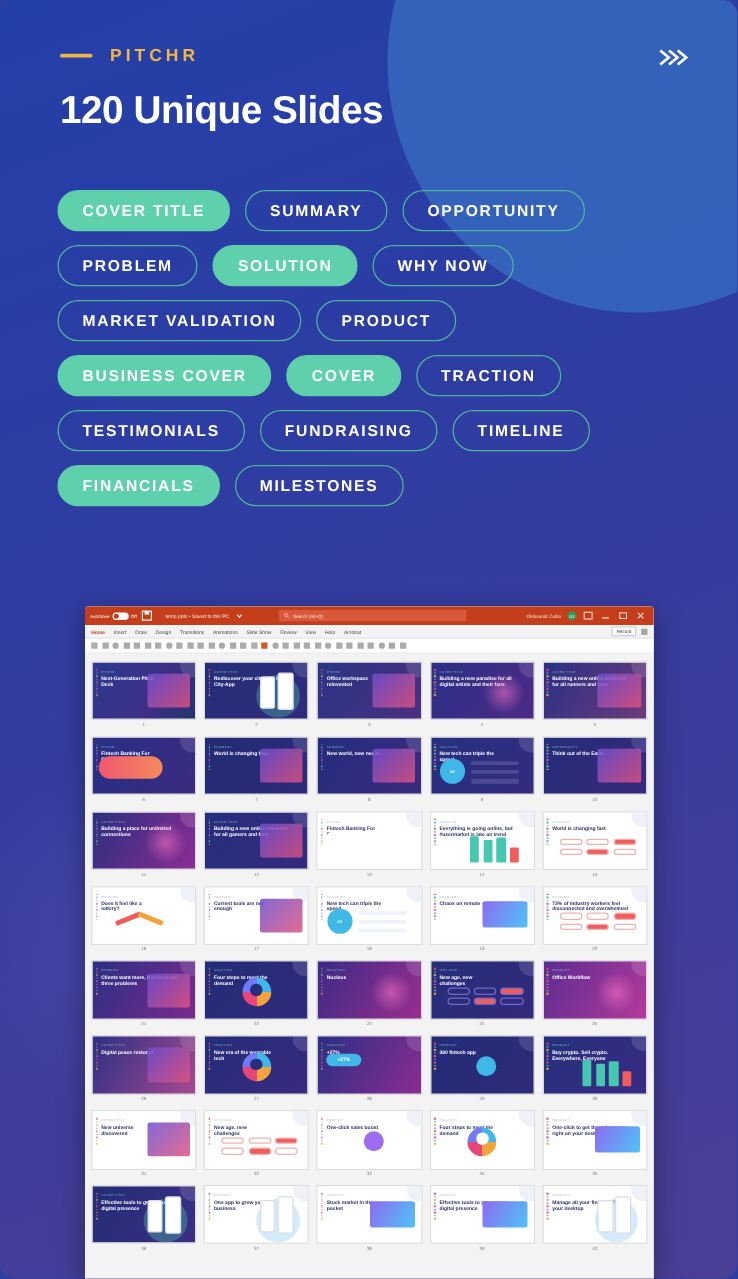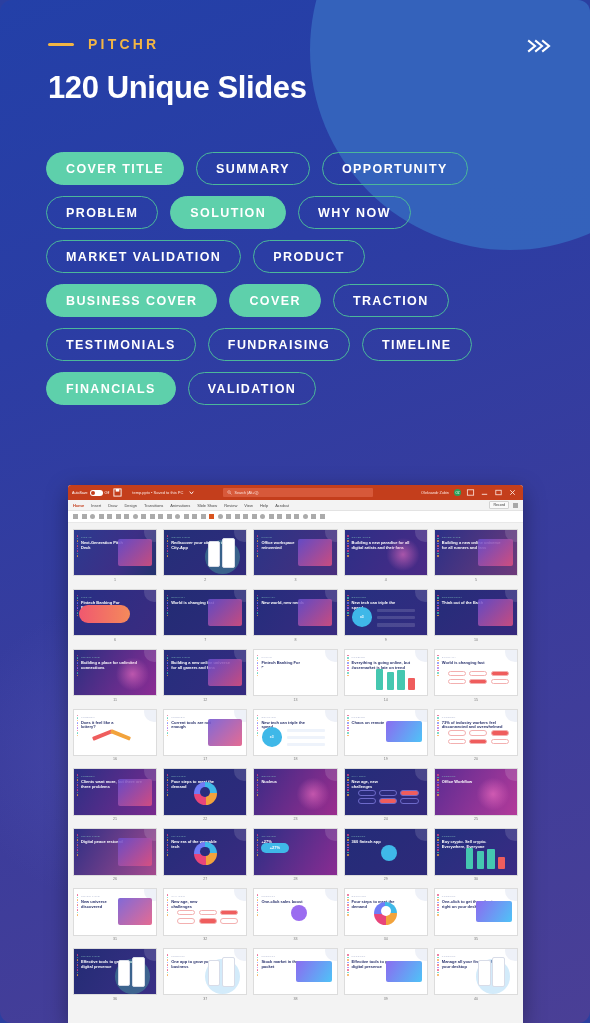--- a/index.html
+++ b/index.html
@@ -261,21 +261,21 @@
       <div class="pill">WHY NOW</div>
       <div class="pill">MARKET VALIDATION</div>
       <div class="pill">PRODUCT</div>
       <div class="pill active">BUSINESS COVER</div>
       <div class="pill active">COVER</div>
       <div class="pill">TRACTION</div>
       <div class="pill">TESTIMONIALS</div>
       <div class="pill">FUNDRAISING</div>
       <div class="pill">TIMELINE</div>
       <div class="pill active">FINANCIALS</div>
-      <div class="pill">VALIDATION</div>
+      <div class="pill">MILESTONES</div>
     </div>
 
   <div class="ppt">
 
     <div class="ppt-titlebar">
       <span class="tb-autosave">
         <span>AutoSave</span>
         <span class="toggle-pill"></span>
         <span>Off</span>
       </span>

